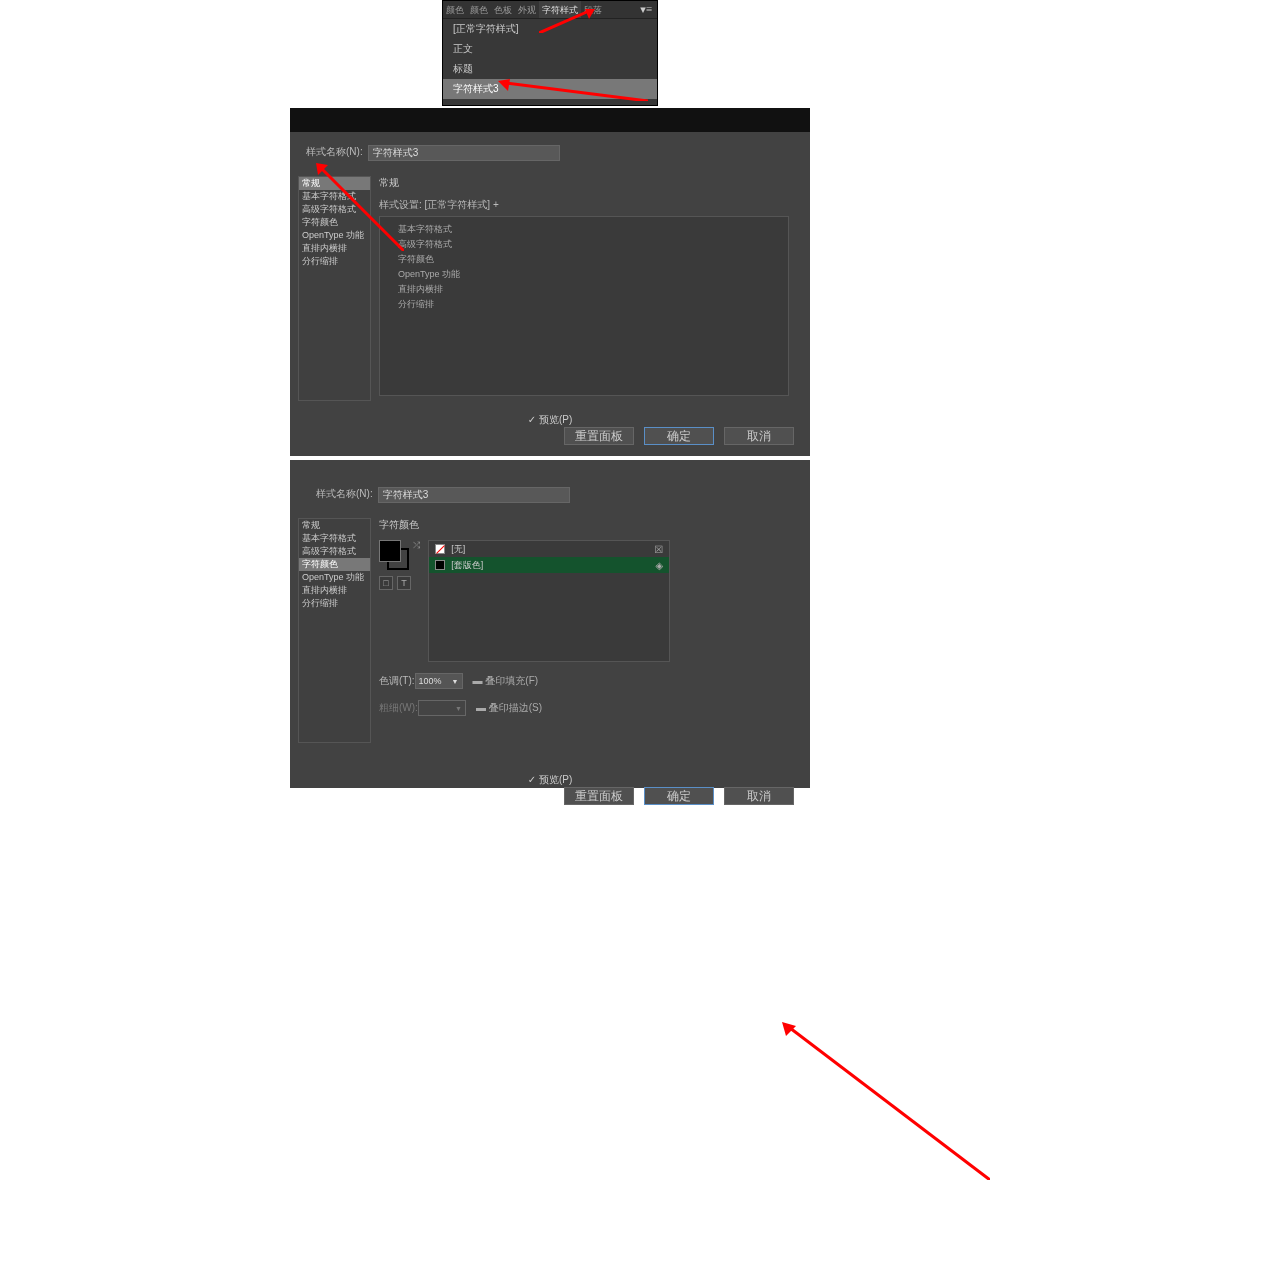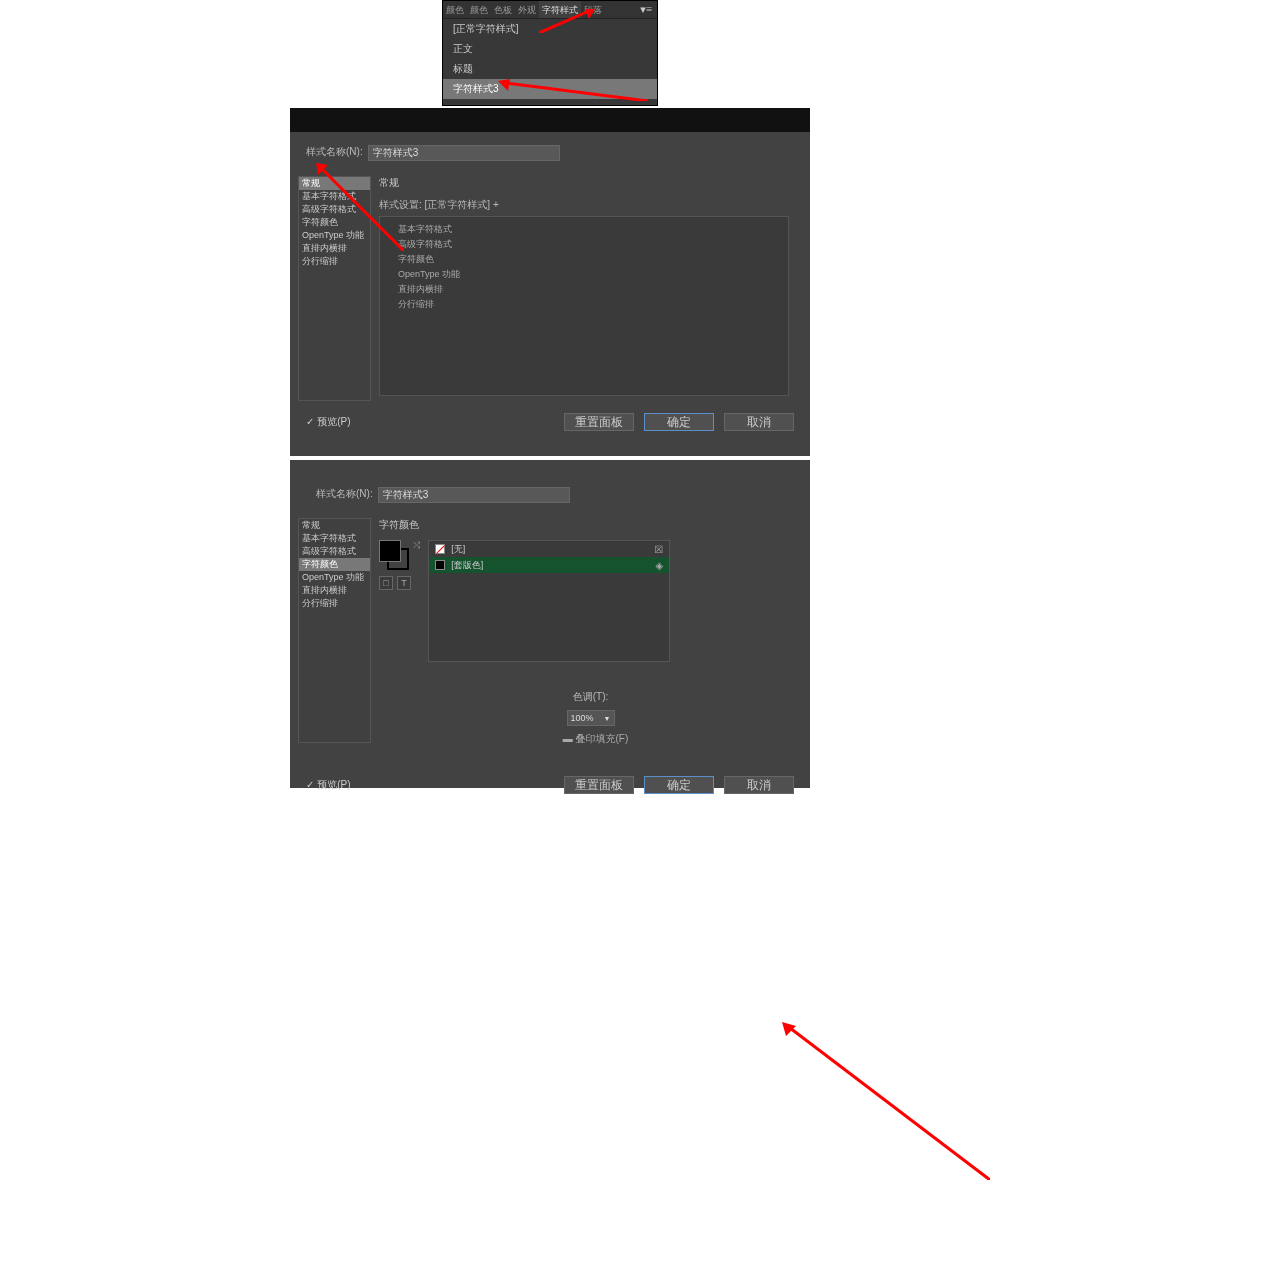--- a/index.html
+++ b/index.html
@@ -140,20 +140,21 @@
     .settings-box-item {
       font-size: 9px;
       color: #aaa;
       line-height: 15px;
     }
     .dialog-bottom {
       display: flex;
       align-items: center;
       margin-top: 12px;
       padding: 0 8px;
+      flex-direction: column;
     }
     .preview-check {
       font-size: 10px;
       color: #ccc;
     }
     .btn-row {
       margin-left: auto;
       display: flex;
       gap: 10px;
     }
@@ -260,25 +261,23 @@
     }
     .chip-reg { background: #000; }
     .color-prop-icon {
       margin-left: auto;
       font-size: 10px;
       color: #aaa;
     }
     .tint-row, .weight-row {
       display: flex;
       align-items: center;
-      margin-top: 28px;
+      margin-top: 11px;
       font-size: 10px;
       color: #bbb;
-      gap: 6px;
-      flex-direction: column;
     }
     .weight-row { color: #777; }
     .combo {
       width: 48px; height: 16px;
       background: #555;
       border: 1px solid #666;
       color: #ddd;
       font-size: 9px;
       padding: 0 3px;
       display: flex;
@@ -431,20 +430,28 @@
         </div>
       </div>
       <div class="tint-row">
         <span>色调(T):</span>
         <div class="combo">
           <span>100%</span>
             <span class="combo-arrow">▼</span>
         </div>
         <span class="check-dash">▬ <span>叠印填充(F)</span></span>
       </div>
+      <div class="weight-row">
+        <span>粗细(W):</span>
+        <div class="combo disabled">
+          <span></span>
+            <span class="combo-arrow">▼</span>
+        </div>
+        <span class="check-dash">▬ <span>叠印描边(S)</span></span>
+      </div>
       <svg class="arrow-red" style="position:absolute;left:490px;top:560px;width:210px;height:160px">
           <line x1="210" y1="160" x2="10" y2="8" stroke="red" stroke-width="3"></line>
           <polygon points="2,2 16,6 6,16" fill="red"></polygon>
         </svg>
     </div>
   </div>
   <div class="dialog-bottom" style="margin-top:30px">
     <span class="preview-check">✓ 预览(P)</span>
     <div class="btn-row">
       <div class="btn">重置面板</div>

